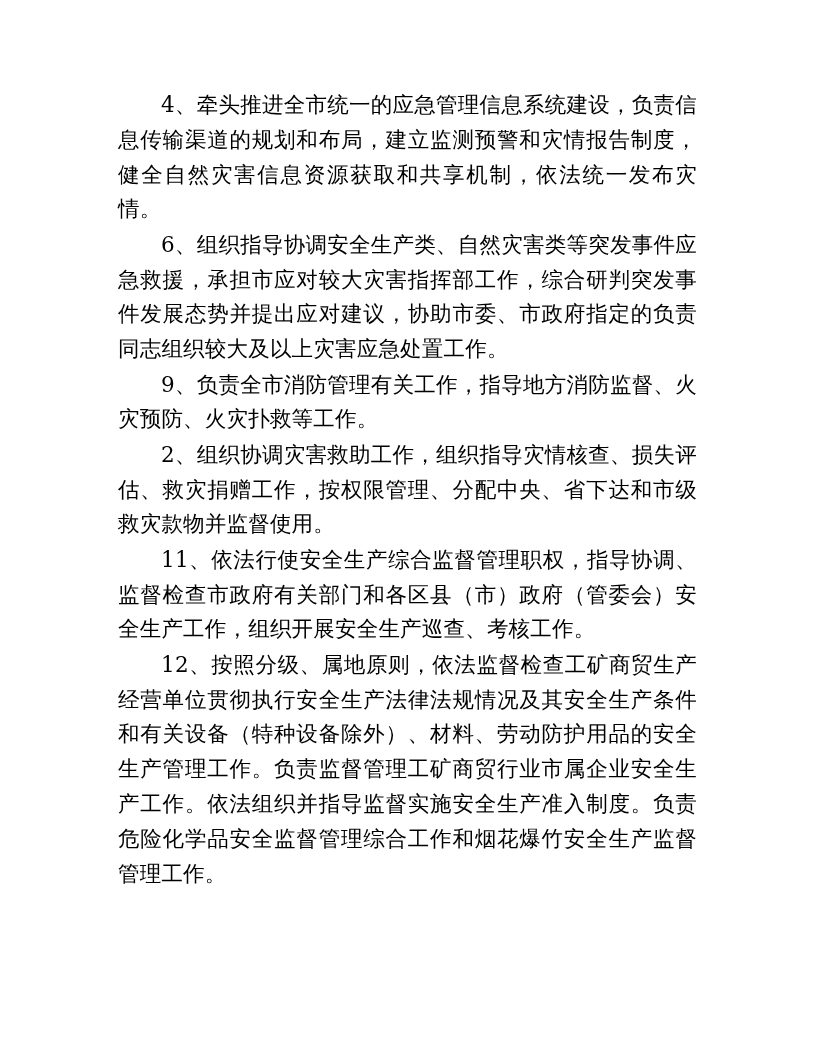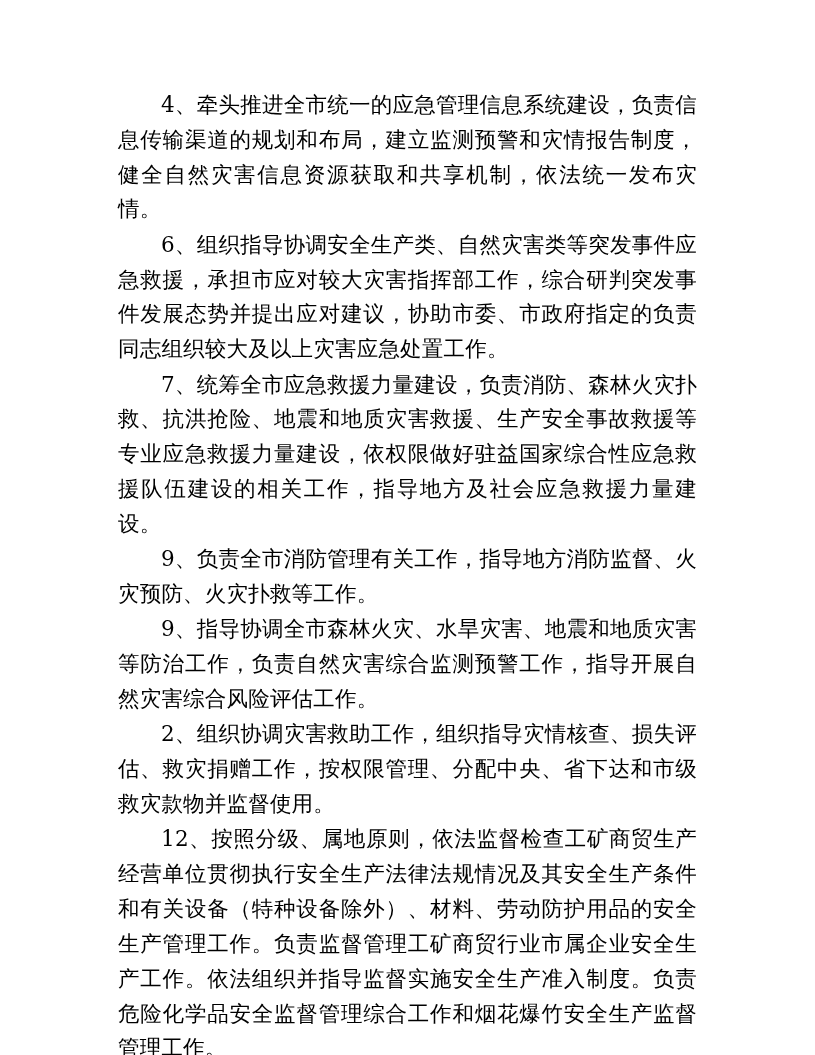--- a/index.html
+++ b/index.html
@@ -35,19 +35,18 @@
     word-break: break-all;
   }
 </style>
 </head>
 <body>
 
 <div class="page">
   <div class="doc-body">
     <p class="para">4、牵头推进全市统一的应急管理信息系统建设，负责信息传输渠道的规划和布局，建立监测预警和灾情报告制度，健全自然灾害信息资源获取和共享机制，依法统一发布灾情。</p>
     <p class="para">6、组织指导协调安全生产类、自然灾害类等突发事件应急救援，承担市应对较大灾害指挥部工作，综合研判突发事件发展态势并提出应对建议，协助市委、市政府指定的负责同志组织较大及以上灾害应急处置工作。</p>
-    <p class="para">7、统筹全市应急救援力量建设，负责消防、森林火灾扑救、抗洪抢险、地震和地质灾害救援、生产安全事故救援等专业应急救援力量建设，依权限做好驻益国家综合性应急救援队伍建设的相关工作，指导地方及社会应急救援力量建设。</p>
     <p class="para">9、负责全市消防管理有关工作，指导地方消防监督、火灾预防、火灾扑救等工作。</p>
-    <p class="para">9、指导协调全市森林火灾、水旱灾害、地震和地质灾害等防治工作，负责自然灾害综合监测预警工作，指导开展自然灾害综合风险评估工作。</p>
     <p class="para">2、组织协调灾害救助工作，组织指导灾情核查、损失评估、救灾捐赠工作，按权限管理、分配中央、省下达和市级救灾款物并监督使用。</p>
+    <p class="para">11、依法行使安全生产综合监督管理职权，指导协调、监督检查市政府有关部门和各区县（市）政府（管委会）安全生产工作，组织开展安全生产巡查、考核工作。</p>
     <p class="para">12、按照分级、属地原则，依法监督检查工矿商贸生产经营单位贯彻执行安全生产法律法规情况及其安全生产条件和有关设备（特种设备除外）、材料、劳动防护用品的安全生产管理工作。负责监督管理工矿商贸行业市属企业安全生产工作。依法组织并指导监督实施安全生产准入制度。负责危险化学品安全监督管理综合工作和烟花爆竹安全生产监督管理工作。</p>
   </div>
 </div>
 
 </body></html>

